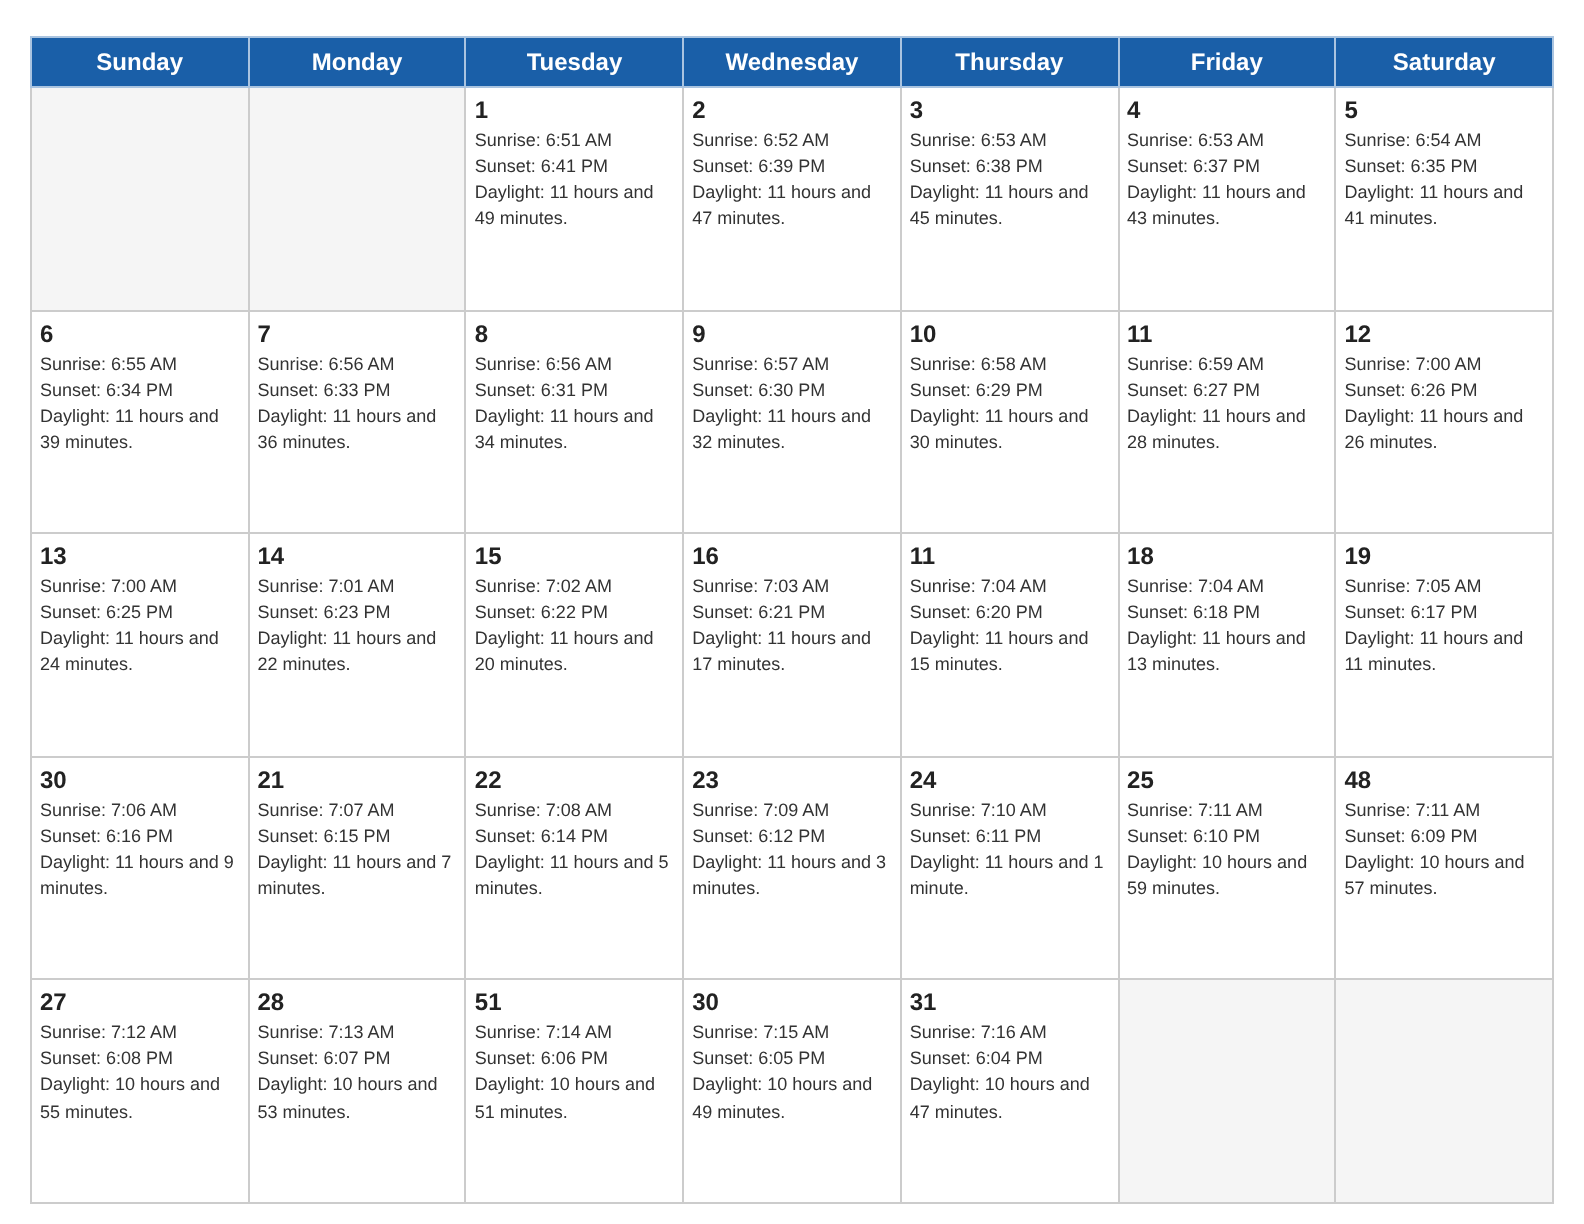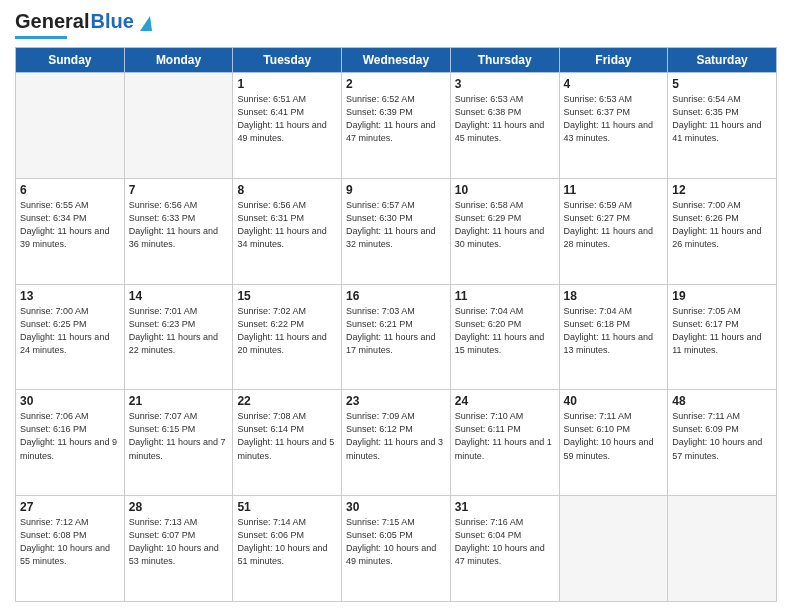--- a/index.html
+++ b/index.html
@@ -89,34 +89,20 @@
       background: #2a9fd8;
       width: 52px;
       margin-top: 3px;
     }
   </style>
 </head>
 <body>
 
 <div class="page">
   <div class="header">
-    <div class="logo-wrapper">
-      <div class="logo-top">
-        <span style="font-size:20px;font-weight:bold;color:#222;">General</span>
-        <div style="display:flex;flex-direction:column;align-items:flex-start;margin-left:1px;">
-          <div style="display:flex;align-items:flex-end;">
-            <span style="font-size:20px;font-weight:bold;color:#1a6abf;">Blue</span>
-            <div style="margin-left:4px;margin-bottom:2px;">
-              <div style="width:0;height:0;border-left:10px solid transparent;border-right:2px solid transparent;border-bottom:15px solid #2a9fd8;margin-left:2px;"></div>
-            </div>
-          </div>
-        </div>
-      </div>
-      <div class="logo-underline"></div>
-    </div>
   </div>
 
   <table class="calendar">
     <thead>
       <tr>
         <th>Sunday</th>
         <th>Monday</th>
         <th>Tuesday</th>
         <th>Wednesday</th>
         <th>Thursday</th>
@@ -224,21 +210,21 @@
           </td>
           <td>
             <span class="day-number">23</span>
             <div class="day-info">Sunrise: 7:09 AM<br>Sunset: 6:12 PM<br>Daylight: 11 hours and 3 minutes.</div>
           </td>
           <td>
             <span class="day-number">24</span>
             <div class="day-info">Sunrise: 7:10 AM<br>Sunset: 6:11 PM<br>Daylight: 11 hours and 1 minute.</div>
           </td>
           <td>
-            <span class="day-number">40</span>
+            <span class="day-number">25</span>
             <div class="day-info">Sunrise: 7:11 AM<br>Sunset: 6:10 PM<br>Daylight: 10 hours and 59 minutes.</div>
           </td>
           <td>
             <span class="day-number">48</span>
             <div class="day-info">Sunrise: 7:11 AM<br>Sunset: 6:09 PM<br>Daylight: 10 hours and 57 minutes.</div>
           </td>
         </tr>
         <tr>
           <td>
             <span class="day-number">27</span>

